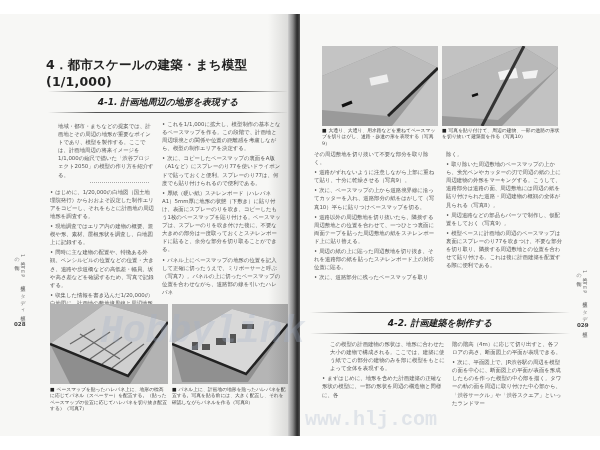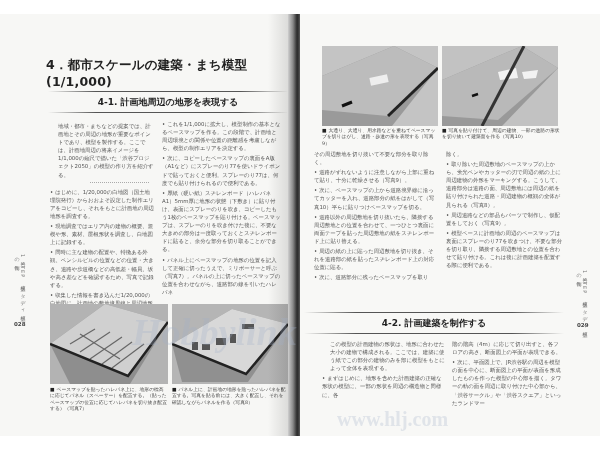--- a/index.html
+++ b/index.html
@@ -8,21 +8,21 @@
 
   .spread { position: absolute; left: 0; top: 14px; width: 484px; height: 422px; }
   .page-left { position: absolute; left: 0; top: 0; width: 292px; height: 422px; background: #f7f7f5; }
   .page-right { position: absolute; left: 300px; top: 0; width: 300px; height: 422px; background: #f8f8f6; }
   .gutter { position: absolute; left: 288px; top: 0; width: 14px; height: 422px;
             background: linear-gradient(to right, #cfcfcf 0%, #8a8a8a 35%, #2a2a2a 65%, #444 80%, #bdbdbd 100%); }
   .left-shade { position: absolute; left: 268px; top: 0; width: 22px; height: 422px;
             background: linear-gradient(to right, rgba(0,0,0,0), rgba(0,0,0,0.12)); }
 
   .chapter-title { position: absolute; left: 46px; top: 43px; font-size: 12.5px; font-weight: bold; color: #222; letter-spacing: 0.2px; }
-  .section-bar { position: absolute; height: 22px; display: flex; align-items: center; justify-content: center; }
+  .section-bar { position: absolute; height: 22px; display: flex; align-items: center; justify-content: center; font-style: italic; }
   .section-bar::before, .section-bar::after { content: ""; position: absolute; left: 0; right: 0; height: 1px;
             background: linear-gradient(to right, rgba(0,0,0,0), #555 20%, #555 80%, rgba(0,0,0,0)); }
   .section-bar::before { top: 0; }
   .section-bar::after { bottom: 0; }
   .section-bar span { font-size: 9px; font-weight: bold; color: #222; }
   .sec-left { left: 48px; top: 77px; width: 240px; }
   .sec-right { left: 318px; top: 298px; width: 260px; }
 
   .col { position: absolute; font-size: 5.4px; line-height: 8.1px; color: #555; }
   .col p { margin-bottom: 2px; }
@@ -30,21 +30,21 @@
   .intro { padding-left: 8px; }
   .dots { border-bottom: 1px dotted #aaa; margin: 3px 6px 5px 40px; }
 
   .photo { position: absolute; background: #b8b8b8; overflow: hidden; }
   .caption { position: absolute; font-size: 4.8px; line-height: 6.4px; color: #444; }
   .caption::before { content: "\25A0"; color: #222; margin-right: 2px; }
 
   .side-run { position: absolute; writing-mode: vertical-rl; font-size: 5px; color: #777; letter-spacing: 1px; }
   .page-no { position: absolute; font-size: 5.5px; font-weight: bold; color: #444; }
 
-  .watermark { position: absolute; font-family: Liberation Serif, serif; font-weight: bold; font-style: italic; color: rgba(160,175,200,0.28); margin-left: 32px; }
+  .watermark { position: absolute; font-family: Liberation Mono, monospace; font-weight: bold; font-style: italic; color: rgba(160,175,200,0.28); }
 </style>
 </head>
 <body>
 
 <div class="spread">
   <div class="page-left">
     <div class="chapter-title">4．都市スケールの建築・まち模型 (1/1,000)</div>
     <div class="section-bar sec-left">
       <span>4-1. 計画地周辺の地形を表現する</span>
     </div>
@@ -142,21 +142,21 @@
       <p class="bullet">周辺の紙の上に貼った周辺敷地を切り抜き、それを道路部の紙を貼ったスチレンボード上の対応位置に貼る。</p>
       <p class="bullet">次に、道路部分に残ったベースマップを取り</p>
     </div>
     <div class="col" style="left:146px; top:136px; width:118px;">
       <p>除く。</p>
       <p class="bullet">取り除いた周辺敷地のベースマップの上から、蛍光ペンやカッターの刃で周辺の紙の上に周辺建物の外形をマーキングする。こうして、道路部分は道路の面、周辺敷地には周辺の紙を貼り付けられた道路・周辺建物の概観の全体が見られる（写真8）。</p>
       <p class="bullet">周辺道路などの部品もパーツで制作し、仮配置をしておく（写真9）。</p>
       <p class="bullet">模型ベースに計画地の周辺のベースマップは裏面にスプレーのり77を吹きつけ、不要な部分を切り取り、隣接する周辺敷地との位置を合わせて貼り付ける。これは後に計画建築を配置する際に便利である。</p>
     </div>
 
-    <div class="section-bar sec-right" style="left:4px;">
+    <div class="section-bar sec-right" style="left:10px;">
       <span>4-2. 計画建築を制作する</span>
     </div>
 
     <div class="col" style="left:22px; top:326px; width:124px;">
       <p class="intro">この模型の計画建物の形状は、地形に合わせた大小の建物で構成される。ここでは、建築に使う紙でこの部分の建物のみを部に模型をもとによって全体を表現する。</p>
       <p class="bullet">まずはじめに、地形を含めた計画建築の正確な形状の模型に、一部の形状を周辺の構造物と同様に、各</p>
     </div>
     <div class="col" style="left:152px; top:326px; width:112px;">
       <p>階の階高（4m）に応じて切り出すと、各フロアの高さ、断面図上の平面が表現できる。</p>
       <p class="bullet">次に、平面図上で、JR渋谷駅の周辺を模型の面を中心に、断面図上の平面が表面を形成したものを作った模型の中心部を描く。タワーの軌の面を周辺に取り付けた中心部から、「渋谷サークル」や「渋谷スクエア」といったランドマー</p>

